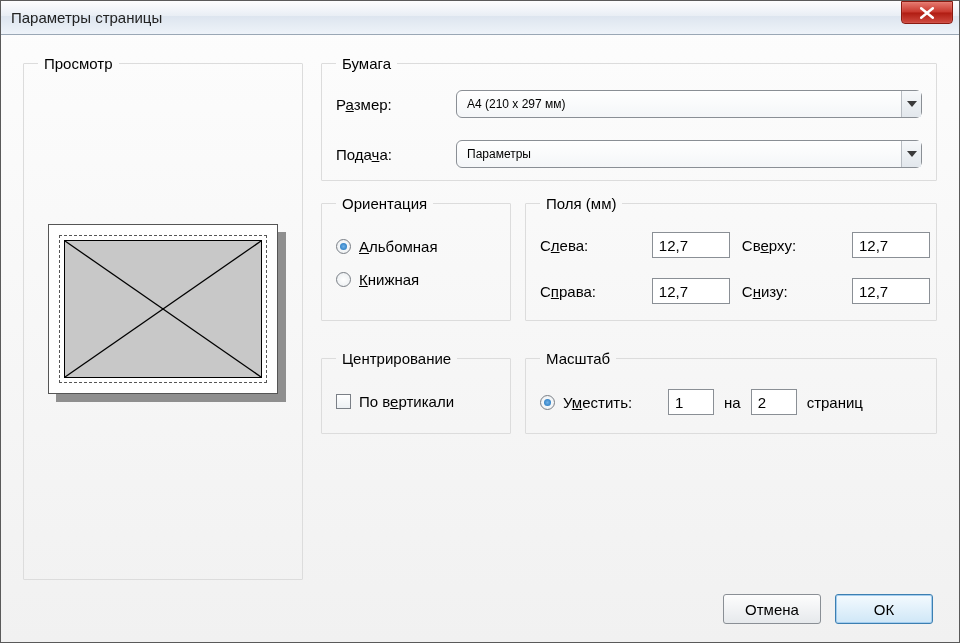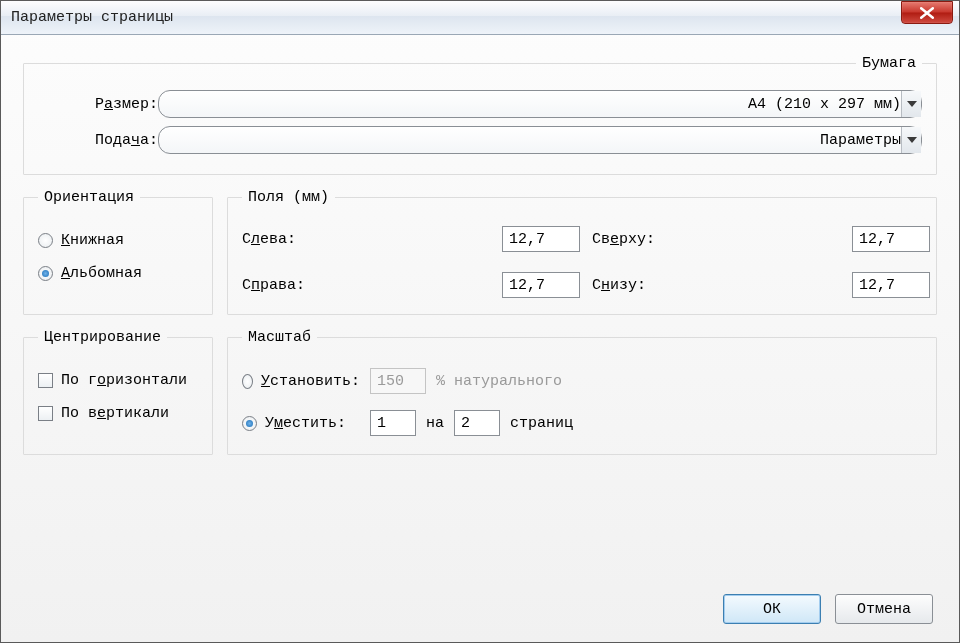--- a/index.html
+++ b/index.html
@@ -10,21 +10,20 @@
     font-size: 15px;
     background: #dfe6ec;
     overflow: hidden;
   }
   .window {
     width: 960px; height: 643px;
     background: linear-gradient(#fdfdfd, #f1f1f1);
     border: 1px solid #5a5a5a;
     position: relative;
     box-shadow: 0 0 4px rgba(0,0,0,.4);
-    font-family: Liberation Mono, monospace;
   }
   .titlebar {
     height: 34px;
     background: linear-gradient(#fdfdfe, #e9eef5 45%, #dde5ef 46%, #eef3f9);
     border-bottom: 1px solid #9aa7b5;
     display: flex; align-items: center;
     padding: 0 0 0 10px;
     font-size: 15px;
     color: #222;
   }
@@ -89,32 +88,32 @@
   .preview-page {
     position: absolute;
     top: 4px; left: 4px; right: 4px; bottom: 4px;
     background: #c8c8c8;
     border: 1px solid #000;
   }
   .preview-page svg { position: absolute; top:0; left:0; width:100%; height:100%; }
 
   .formrow {
     display: flex; align-items: center;
-    margin-bottom: 8px;
+    margin-bottom: 22px;
   }
   .formrow:last-child { margin-bottom: 4px; }
   .flab { width: 120px; }
   .combo {
     flex: 1; height: 28px;
     border: 1px solid #8a8f95;
     background: linear-gradient(#fff,#f4f6f8);
-    border-radius: 12px;
+    border-radius: 6px;
     display: flex; align-items: center;
     padding: 0 6px 0 10px;
-    font-size: 15px;
+    font-size: 12px;
     position: relative;
   }
   .combo .cval { flex: 1; }
   .combo .cbtn {
     width: 20px; height: 100%;
     display:flex; align-items:center; justify-content:center;
     border-left: 1px solid #b7bcc2;
     background: linear-gradient(#f6f8fa,#e2e7ec);
     margin-right: -6px;
   }
@@ -179,23 +178,23 @@
     background: linear-gradient(#fdfdfd,#e6e9ec);
     display:flex; align-items:center; justify-content:center;
     font-size: 15px;
     padding: 0 16px;
   }
   .btn.default {
     border: 1px solid #3c7fb1;
     box-shadow: 0 0 0 1px #a3cdef inset;
     background: linear-gradient(#f4fafe,#cfe7f7);
   }
-  .grp.paper { padding-top: 18px; padding-bottom: 16px; text-align: right;}
+  .grp.paper { padding-top: 18px; padding-bottom: 8px;}
   .grp.orient, .grp.margins { flex:1; }
-  .grp.center, .grp.scale { flex:1; }
+  .grp.center, .grp.scale { flex:1;margin-top:15px; }
   .grp.preview { flex:1; }
   .orient-inner { padding-top: 4px;}
   .margins-inner { padding-top: 8px;}
   .center-inner { padding-top: 4px;}
   .scale-inner { padding-top: 2px;}
 </style>
 </head>
 <body>
 
 <div class="window">
@@ -205,20 +204,38 @@
     <div class="close-btn">
       <svg viewBox="0 0 12 10">
         <path d="M1 1 L11 9 M11 1 L1 9" stroke="#fff" stroke-width="2.2" stroke-linecap="round"></path>
       </svg>
     </div>
   </div>
 
   <div class="client">
     <div class="cols">
 
+      <div class="col-left">
+        <fieldset class="grp preview">
+          <legend>Просмотр</legend>
+          <div class="preview-wrap">
+            <div class="preview-shadow"></div>
+            <div class="preview-box" style="position:relative; z-index:1;">
+              <div class="preview-inner">
+                <div class="preview-page">
+                  <svg viewBox="0 0 100 100" preserveAspectRatio="none">
+                    <line x1="0" y1="0" x2="100" y2="100" stroke="#000" stroke-width="0.8"></line>
+                    <line x1="100" y1="0" x2="0" y2="100" stroke="#000" stroke-width="0.8"></line>
+                  </svg>
+                </div>
+              </div>
+            </div>
+          </div>
+        </fieldset>
+      </div>
 
       <div class="col-right">
 
         <fieldset class="grp paper">
           <legend>Бумага</legend>
           <div class="formrow">
             <span class="flab">
               <span>Р</span><u>а</u><span>змер:</span>
             </span>
             <div class="combo">
@@ -243,26 +260,26 @@
               </div>
             </div>
           </div>
         </fieldset>
 
         <div class="row2">
           <fieldset class="grp orient" style="flex:0 0 190px">
             <legend>Ориентация</legend>
             <div class="orient-inner">
               <div class="radio-row">
+                <span class="radio checked"></span>
+                <span><u>А</u><span>льбомная</span></span>
+              </div>
+              <div class="radio-row">
                 <span class="radio"></span>
                 <span><u>К</u><span>нижная</span></span>
-              </div>
-              <div class="radio-row">
-                <span class="radio checked"></span>
-                <span><u>А</u><span>льбомная</span></span>
               </div>
             </div>
           </fieldset>
 
           <fieldset class="grp margins">
             <legend>Поля (мм)</legend>
             <div class="margins-inner margin-grid">
               <span><span>С</span><u>л</u><span>ева:</span></span>
               <div class="num-input">
                   <span>12,7</span>
@@ -283,42 +300,28 @@
             </div>
           </fieldset>
         </div>
 
         <div class="row2">
           <fieldset class="grp center" style="flex:0 0 190px">
             <legend>Центрирование</legend>
             <div class="center-inner">
               <div class="check-row">
                 <span class="check"></span>
-                <span><span>По г</span><u>о</u><span>ризонтали</span></span>
-              </div>
-              <div class="check-row">
-                <span class="check"></span>
                 <span><span>По в</span><u>е</u><span>ртикали</span></span>
               </div>
             </div>
           </fieldset>
 
           <fieldset class="grp scale">
             <legend>Масштаб</legend>
             <div class="scale-inner">
-              <div class="scale-row">
-                <span class="lab">
-                  <span class="radio"></span>
-                  <span><u>У</u><span>становить:</span></span>
-                </span>
-                <div class="num-input dis" style="width:56px">
-                    <span>150</span>
-                  </div>
-                <span class="greytxt">% натурального</span>
-              </div>
               <div class="scale-row">
                 <span class="lab">
                   <span class="radio checked"></span>
                   <span><span>У</span><u>м</u><span>естить:</span></span>
                 </span>
                 <div class="num-input" style="width:46px">
                     <span>1</span>
                   </div>
                 <span>на</span>
                 <div class="num-input" style="width:46px">
@@ -327,21 +330,21 @@
                 <span>страниц</span>
               </div>
             </div>
           </fieldset>
         </div>
 
       </div>
     </div>
 
     <div class="footer">
+      <div class="btn">
+          <span>Отмена</span>
+        </div>
       <div class="btn default">
           <span>ОК</span>
-        </div>
-      <div class="btn">
-          <span>Отмена</span>
         </div>
     </div>
   </div>
 </div>
 
 </body></html>

